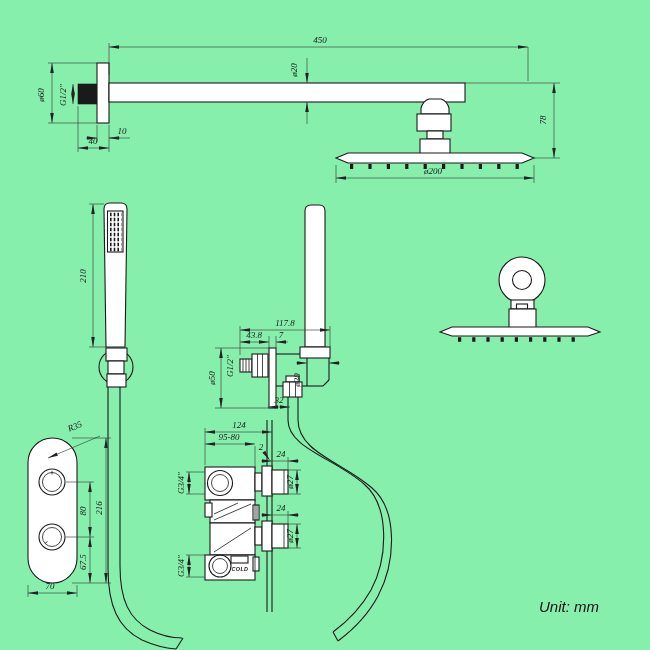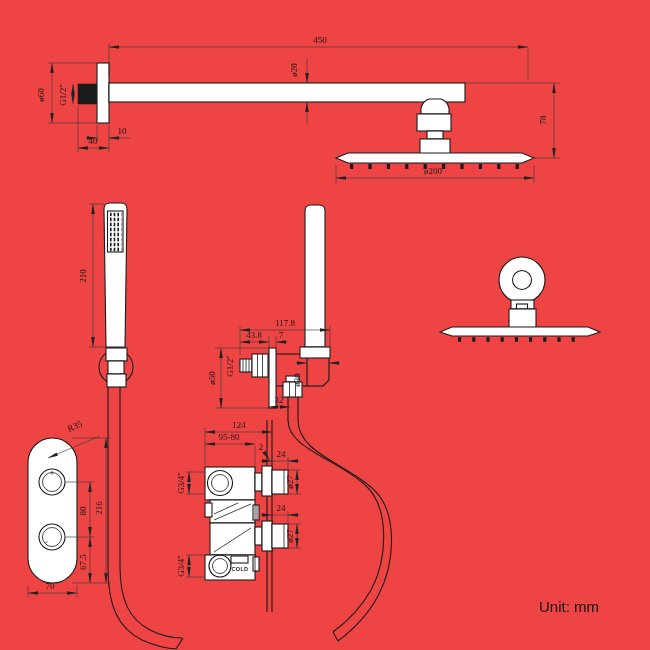--- a/index.html
+++ b/index.html
@@ -1,16 +1,16 @@
 <!DOCTYPE html>
 <html><head>
 <meta charset="utf-8">
 <style>
   html,body{margin:0;padding:0;background:#fff;}
-  .stage{position:relative;width:650px;height:650px;background:#ef4444;overflow:hidden;}
+  .stage{position:relative;width:650px;height:650px;background:#86efac;overflow:hidden;font-style:italic;}
   svg{display:block}
   .o{fill:none;stroke:#1a1a1a;stroke-width:1.1;stroke-linecap:butt;stroke-linejoin:miter}
   .of{fill:#fff;stroke:#1a1a1a;stroke-width:1.1}
   .ob{fill:#1a1a1a;stroke:#1a1a1a;stroke-width:.6}
   .thin{fill:none;stroke:#1a1a1a;stroke-width:.8}
   .d{fill:none;stroke:#3a3a3a;stroke-width:.65}
   .t{font-family:"Liberation Serif",serif;font-size:9px;fill:#1a1a1a;text-anchor:middle}
   .ts{font-family:"Liberation Sans",sans-serif;font-size:5.5px;font-weight:bold;fill:#1a1a1a;letter-spacing:.3px;text-anchor:middle}
   .unit{font-family:"Liberation Sans",sans-serif;font-size:15px;fill:#111;text-anchor:start}
 </style>

